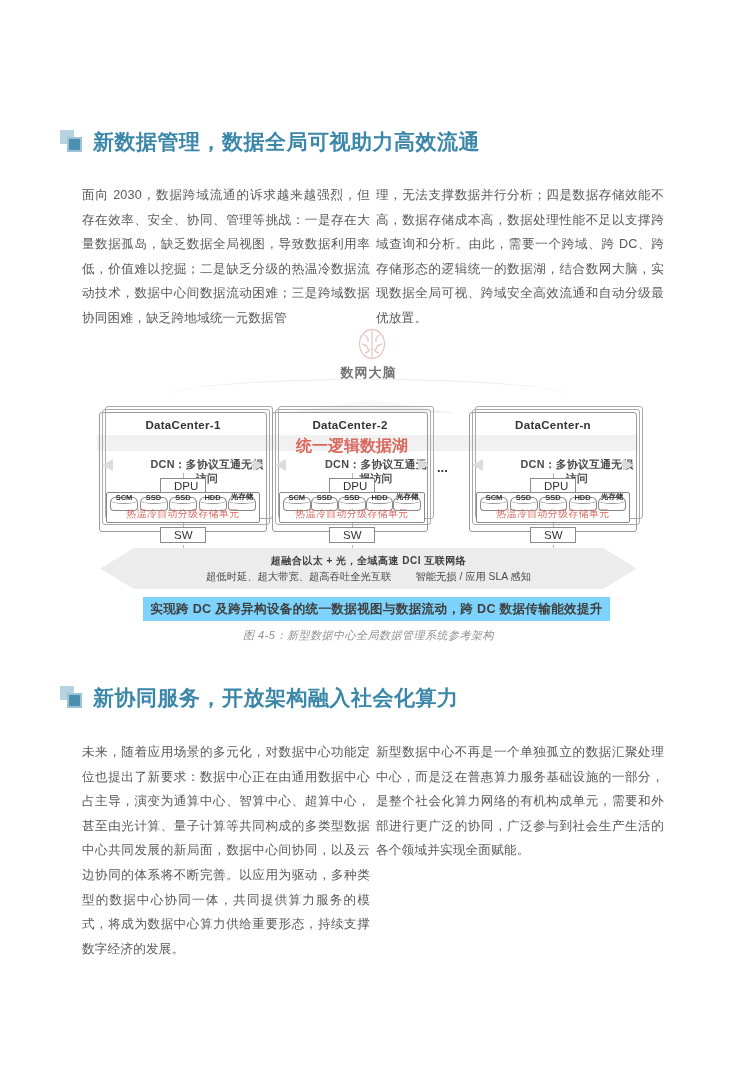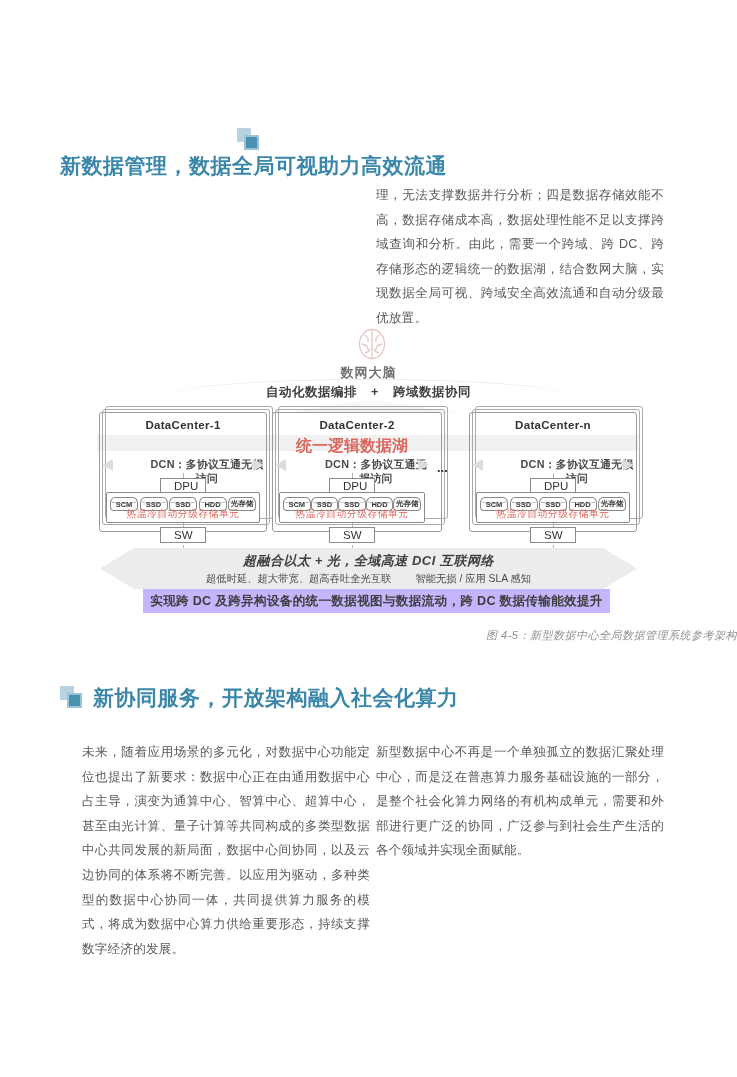--- a/index.html
+++ b/index.html
@@ -50,57 +50,60 @@
   .vline { position:absolute; width:1px; background:#b3b3b3; }
   .mini-box { position:absolute; background:#fff; border:1px solid #8a8a8a; font-size:11.5px; color:#333;
     padding:1px 13px; width:46px; text-align:center; }
 
   .storage-box { position:absolute; left:7px; right:7px; top:167px; height:31px; background:#fff;
     border:1px solid #8a8a8a; border-radius:2px; }
   .cyl-row { position:absolute; left:3px; right:3px; top:4px; display:flex; justify-content:space-between; }
   .cyl { position:relative; width:28px; height:14px; background:#fff; border:1px solid #888;
     border-radius:5px 5px 4px 4px / 6px 6px 4px 4px;
     display:flex; align-items:flex-end; justify-content:center;
-    font-size:7.5px; color:#333; font-weight:bold; padding-bottom:1px; }
+    font-size:7.5px; color:#333; font-weight:bold; padding-bottom:8px; }
   .cyl::before { content:""; position:absolute; left:0; right:0; top:0; height:5px;
     border-bottom:1px solid #999; border-radius:50%; }
   .tier-label { position:absolute; left:0; bottom:1px; width:100%; text-align:center;
     font-size:9.8px; color:#d9695f; letter-spacing:0.5px; }
 
   .ellipsis { top:135px; font-size:13px; font-weight:bold; color:#333; }
 
   .dci-band { left:100px; top:223px; width:537px; height:41px; background:#ececec;
     clip-path:polygon(0 50%, 34px 0, calc(100% - 34px) 0, 100% 50%, calc(100% - 34px) 100%, 34px 100%);
     display:flex; flex-direction:column; align-items:center; justify-content:center; }
-  .dci-title { font-size:13px; font-weight:bold; color:#3f3f3f; letter-spacing:0.5px;font-style:italic; }
+  .dci-title { font-size:10px; font-weight:bold; color:#3f3f3f; letter-spacing:0.5px; }
   .dci-features { margin-top:2px; font-size:10.3px; color:#4a4a4a; }
   .dci-features span + span { margin-left:24px; }
 
-  .result-band { left:143px; top:264px; width:467px; height:24px; background:#c4b5fd;
+  .result-band { left:143px; top:272px; width:467px; height:24px; background:#7dd3fc;
     display:flex; align-items:center; justify-content:center;
     font-size:12.6px; font-weight:bold; color:#3f3f3f; letter-spacing:0.3px; }
-  .fig-caption { left:0; top:303px; width:737px; text-align:right; font-style:italic;
+  .fig-caption { left:0; top:303px; width:737px; text-align:center; font-style:italic;
     font-size:11px; color:#8f8f8f; letter-spacing:0.5px; }
 
   .page-num { position:absolute; left:0; top:1015px; width:737px; text-align:center;
     font-size:12.5px; color:#7f7f7f; }
 </style>
 </head>
 <body>
 
 <div class="page">
 
-  <div class="sec-heading" style="top:128px;flex-direction:column;">
+  <div class="sec-heading" style="top:128px;">
     <span class="bullet">
       <span class="sq-back"></span>
         <span class="sq-front"></span>
     </span>
     <span class="sec-title">新数据管理，数据全局可视助力高效流通</span>
   </div>
 
+  <div class="col" style="left:82px; top:183px;">
+    <p>面向 2030，数据跨域流通的诉求越来越强烈，但存在效率、安全、协同、管理等挑战：一是存在大量数据孤岛，缺乏数据全局视图，导致数据利用率低，价值难以挖掘；二是缺乏分级的热温冷数据流动技术，数据中心间数据流动困难；三是跨域数据协同困难，缺乏跨地域统一元数据管</p>
+  </div>
   <div class="col" style="left:376px; top:183px;">
     <p>理，无法支撑数据并行分析；四是数据存储效能不高，数据存储成本高，数据处理性能不足以支撑跨域查询和分析。由此，需要一个跨域、跨 DC、跨存储形态的逻辑统一的数据湖，结合数网大脑，实现数据全局可视、跨域安全高效流通和自动分级最优放置。</p>
   </div>
 
   <div class="diagram">
 
     <div class="abs brain-wrap">
       <svg width="40" height="34" viewBox="0 0 40 34">
         <g fill="none" stroke="#e7c9c6" stroke-width="1.3">
           <ellipse cx="20" cy="17" rx="12.5" ry="14.5"></ellipse>
@@ -110,34 +113,31 @@
           <path d="M10,17 q6,1 6,6"></path>
           <path d="M30,17 q-6,1 -6,6"></path>
           <path d="M13,26 q4,-1 5,-4"></path>
           <path d="M27,26 q-4,-1 -5,-4"></path>
         </g>
       </svg>
     </div>
     <div class="abs brain-label">数网大脑</div>
     <div class="abs arc"></div>
 
-    <div class="abs orch-row">
-      <span>自动化数据编排</span><span class="plus">+</span><span>跨域数据协同</span>
-    </div>
     <div class="abs funnel"></div>
 
     <div class="abs lake-band"></div>
     <div class="abs lake-label">统一逻辑数据湖</div>
 
     <div class="dc-card" style="left:99px; width:168px;">
       <span class="layer l1"></span>
         <span class="layer l2"></span>
       <div class="dc-title">DataCenter-1</div>
     </div>
-    <div class="dc-card" style="left:272px; width:170px;">
+    <div class="dc-card" style="left:272px; width:156px;">
       <span class="layer l1"></span>
         <span class="layer l2"></span>
       <div class="dc-title">DataCenter-2</div>
     </div>
     <div class="dc-card" style="left:469px; width:168px;">
       <span class="layer l1"></span>
         <span class="layer l2"></span>
       <div class="dc-title">DataCenter-n</div>
     </div>
 

